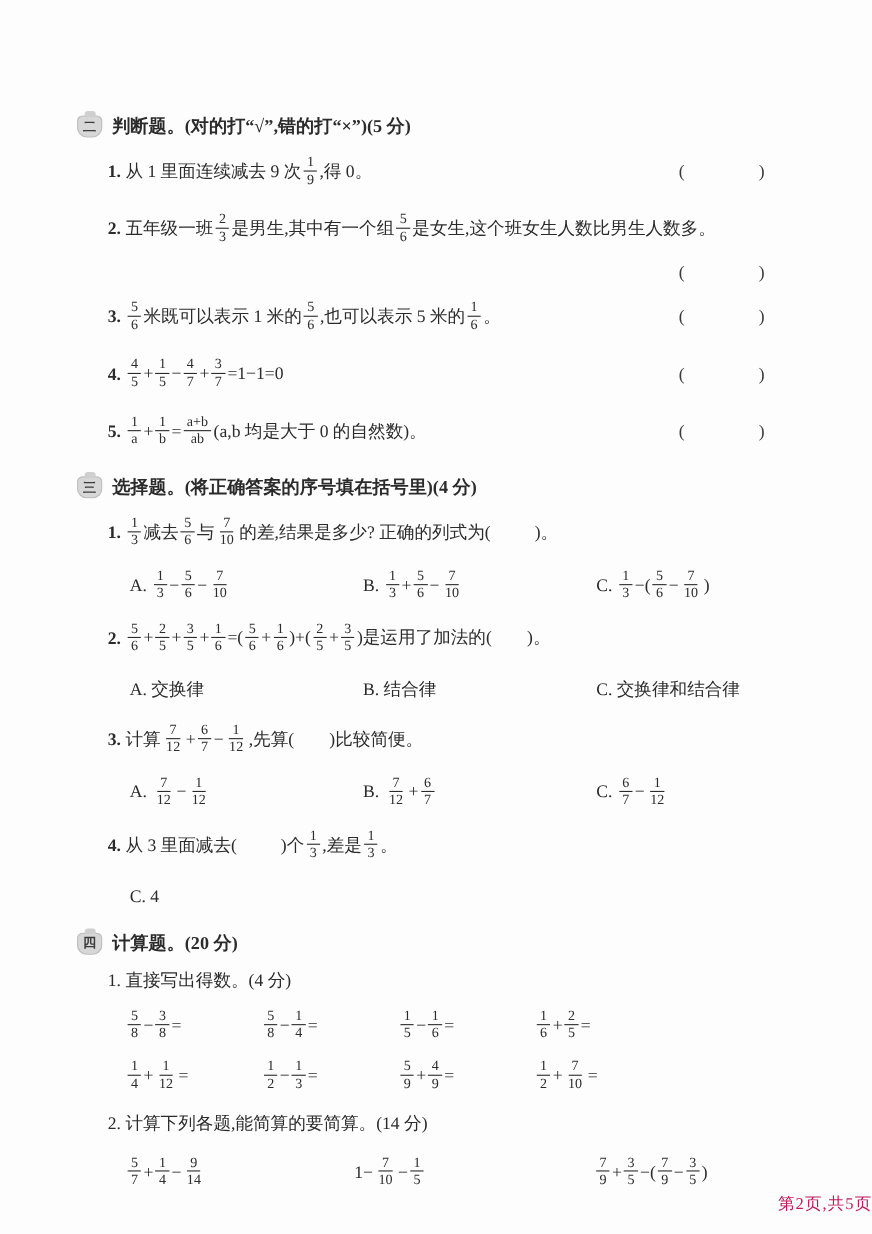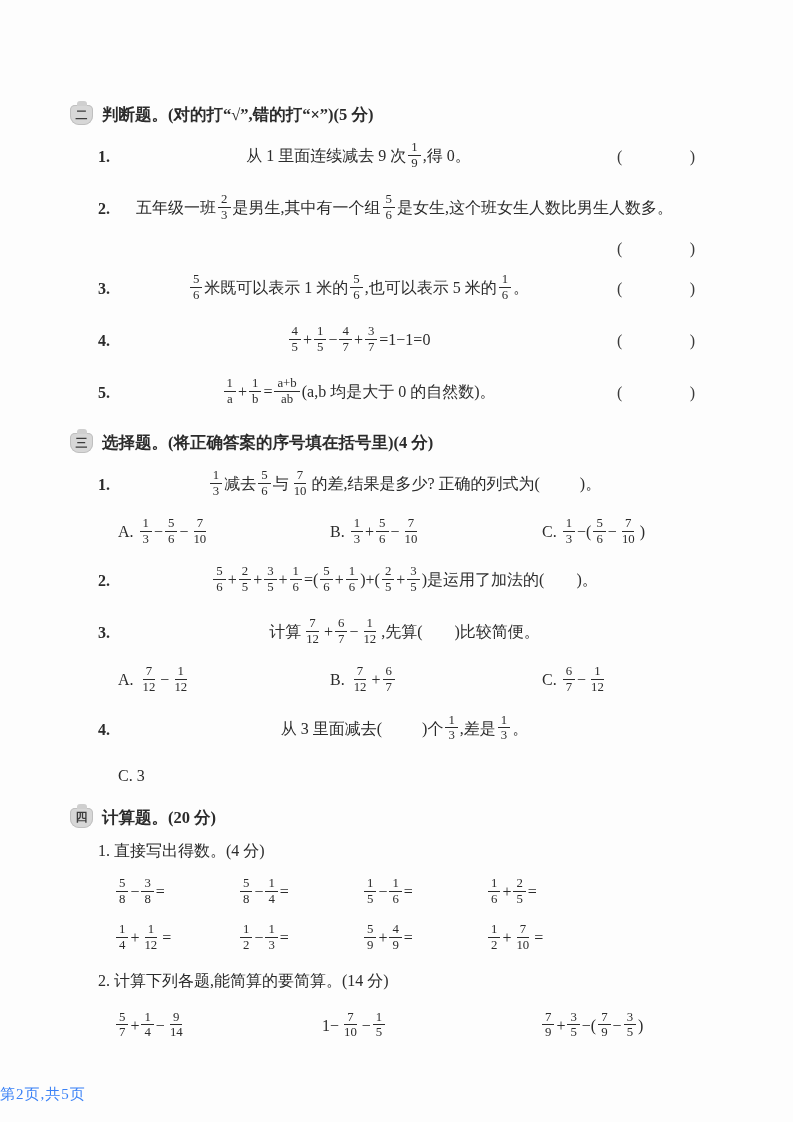--- a/index.html
+++ b/index.html
@@ -18,42 +18,42 @@
     color:#3c3c3c;font-size:12px;font-weight:bold;box-shadow:inset 0 0 0 1px #bfbfbf;
   }
   .badge::before{
     content:"";position:absolute;top:-4px;left:50%;transform:translateX(-50%);
     width:10px;height:5px;background:#cfcfcf;border-radius:3px 3px 0 0;
   }
   
   .q-row{display:flex;align-items:center;padding-left:28px;padding-right:12px;margin:10px 0;min-height:30px;}
   .q-row.tall{min-height:42px;}
   .qnum{font-weight:bold;margin-right:4px;white-space:nowrap;}
-  .qtext{flex:1;white-space:pre-wrap;line-height:1.6;text-align:center;}
+  .qtext{flex:1;white-space:pre-wrap;line-height:1.6;}
   .bracket{display:inline-flex;justify-content:space-between;width:78px;margin-left:14px;color:#3a3a3a;}
   .bracket-line{display:flex;justify-content:flex-end;padding-right:12px;margin:6px 0 10px 0;}
   
   .opts{display:grid;grid-template-columns:212px 212px 1fr;padding-left:48px;margin:12px 0;align-items:center;min-height:26px;}
   .opts .math{white-space:pre-wrap;}
   
   .calc4{display:grid;grid-template-columns:124px 124px 124px 1fr;padding-left:44px;margin:16px 0;align-items:center;}
   .calc3{display:grid;grid-template-columns:208px 218px 1fr;padding-left:44px;margin:20px 0;align-items:center;}
   .sub-head{font-weight:normal;padding-left:28px;margin:12px 0 4px 0;}
   
   .frac{
     display:inline-flex;flex-direction:column;align-items:center;
     vertical-align:middle;margin:0 2px;font-size:0.8em;line-height:1.15;
     transform:translateY(-2px);
   }
   .frac .num{padding:0 3px;border-bottom:1px solid #2b2b2b;}
   .frac .den{padding:0 3px;}
   
   .footer{
     position:absolute;bottom:18px;left:0;width:100%;
-    text-align:left;font-size:15px;color:#3b82f6;letter-spacing:1px;
+    text-align:right;font-size:15px;color:#be185d;letter-spacing:1px;
   }
 </style>
 </head>
 <body>
 
 <div class="page">
   <div class="content">
 
     <div class="sec-header">
       <span class="badge">二</span>
@@ -119,37 +119,42 @@
     <div class="opts">
       <span class="math">A. <span class="frac"><span class="num">1</span><span class="den">3</span></span>−<span class="frac"><span class="num">5</span><span class="den">6</span></span>−<span class="frac"><span class="num">7</span><span class="den">10</span></span></span>
       <span class="math">B. <span class="frac"><span class="num">1</span><span class="den">3</span></span>+<span class="frac"><span class="num">5</span><span class="den">6</span></span>−<span class="frac"><span class="num">7</span><span class="den">10</span></span></span>
       <span class="math">C. <span class="frac"><span class="num">1</span><span class="den">3</span></span>−(<span class="frac"><span class="num">5</span><span class="den">6</span></span>−<span class="frac"><span class="num">7</span><span class="den">10</span></span>)</span>
     </div>
 
     <div class="q-row tall">
       <span class="qnum">2.</span>
       <span class="qtext"><span class="frac"><span class="num">5</span><span class="den">6</span></span>+<span class="frac"><span class="num">2</span><span class="den">5</span></span>+<span class="frac"><span class="num">3</span><span class="den">5</span></span>+<span class="frac"><span class="num">1</span><span class="den">6</span></span>=(<span class="frac"><span class="num">5</span><span class="den">6</span></span>+<span class="frac"><span class="num">1</span><span class="den">6</span></span>)+(<span class="frac"><span class="num">2</span><span class="den">5</span></span>+<span class="frac"><span class="num">3</span><span class="den">5</span></span>)是运用了加法的(        )。</span>
     </div>
+    <div class="opts">
+      <span class="math">A. 交换律</span>
+      <span class="math">B. 结合律</span>
+      <span class="math">C. 交换律和结合律</span>
+    </div>
 
     <div class="q-row tall">
       <span class="qnum">3.</span>
       <span class="qtext">计算<span class="frac"><span class="num">7</span><span class="den">12</span></span>+<span class="frac"><span class="num">6</span><span class="den">7</span></span>−<span class="frac"><span class="num">1</span><span class="den">12</span></span>,先算(        )比较简便。</span>
     </div>
     <div class="opts">
       <span class="math">A. <span class="frac"><span class="num">7</span><span class="den">12</span></span>−<span class="frac"><span class="num">1</span><span class="den">12</span></span></span>
       <span class="math">B. <span class="frac"><span class="num">7</span><span class="den">12</span></span>+<span class="frac"><span class="num">6</span><span class="den">7</span></span></span>
       <span class="math">C. <span class="frac"><span class="num">6</span><span class="den">7</span></span>−<span class="frac"><span class="num">1</span><span class="den">12</span></span></span>
     </div>
 
     <div class="q-row tall">
       <span class="qnum">4.</span>
       <span class="qtext">从 3 里面减去(          )个<span class="frac"><span class="num">1</span><span class="den">3</span></span>,差是<span class="frac"><span class="num">1</span><span class="den">3</span></span>。</span>
     </div>
     <div class="opts">
-      <span class="math">C. 3</span>
+      <span class="math">C. 4</span>
     </div>
 
     <div class="sec-header">
       <span class="badge">四</span>
       <span>计算题。(20 分)</span>
     </div>
 
     <div class="sub-head">1. 直接写出得数。(4 分)</div>
 
     <div class="calc4">

